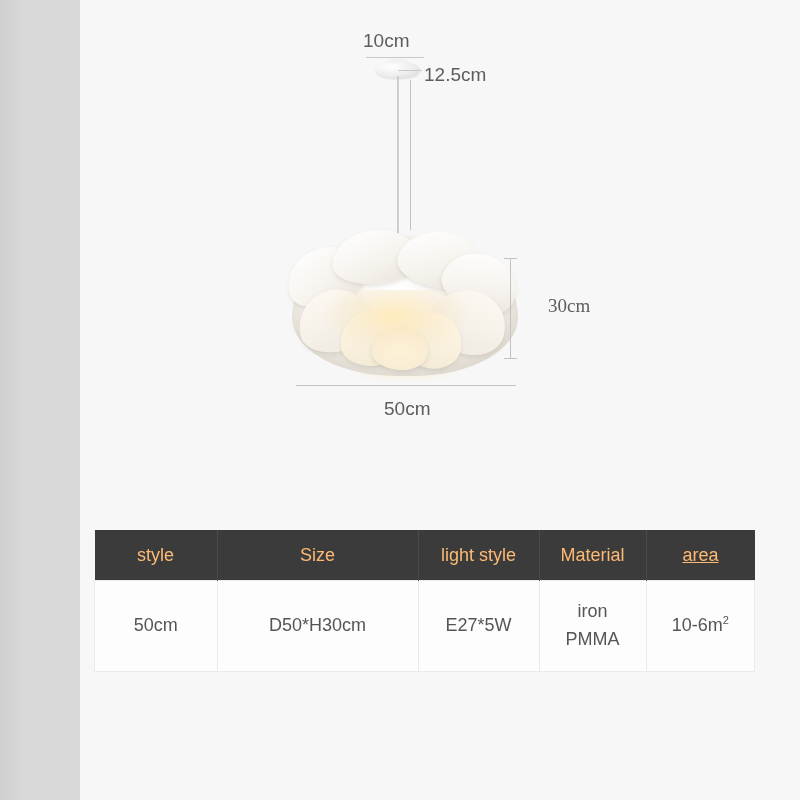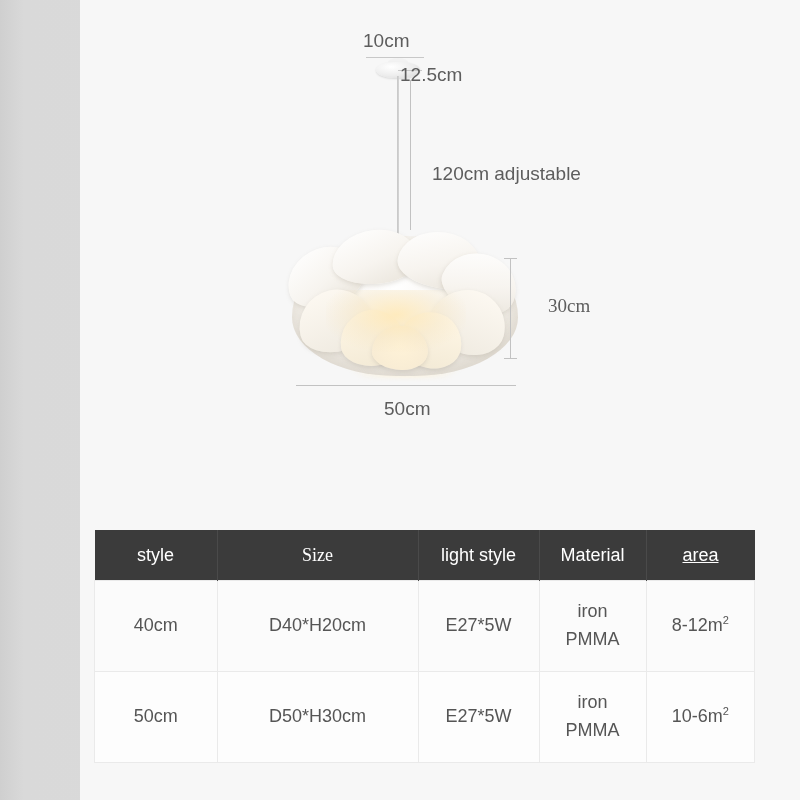--- a/index.html
+++ b/index.html
@@ -127,21 +127,21 @@
   .h-line { height: 1px; }
   .tick { position: absolute; background: #c2c2c2; }
 
   .dim {
     position: absolute;
     color: #5d5d5d;
     font-size: 19px;
     white-space: nowrap;
   }
   .dim-10 { left: 283px; top: 30px; }
-  .dim-125 { left: 320px; top: 64px; }
+  .dim-125 { left: 344px; top: 64px; }
   .dim-120 { left: 352px; top: 163px; }
   .dim-30 { left: 468px; top: 295px; font-family: Liberation Serif, serif; }
   .dim-50 { left: 304px; top: 398px; }
 
   
   .leader-10 {
     position: absolute;
     left: 286px; top: 57px; width: 58px; height: 1px;
     background: #c8c8c8;
   }
@@ -163,39 +163,39 @@
   .spec-table {
     position: absolute;
     left: 14px;
     top: 530px;
     width: 646px;
     border-collapse: collapse;
     table-layout: fixed;
   }
   .spec-table th {
     background: #3b3b3b;
-    color: #ffffff;
+    color: #fdba74;
     font-weight: normal;
     font-size: 18px;
     height: 48px;
     border-right: 1px solid #4a4a4a;
   }
   .spec-table th:last-child { border-right: none; }
   .spec-table td {
     background: #fbfbfb;
     color: #555555;
     font-size: 18px;
     text-align: center;
     height: 88px;
     border: 1px solid #eaeaea;
     line-height: 1.55;
   }
   .spec-table tr.row-b td { background: #fdfdfd; }
   .col-style { width: 120px; }
-  .col-size  { width: 198px; font-family: Liberation Serif, serif; }
+  .col-size  { width: 198px; }
   .col-src   { width: 118px; }
   .col-mat   { width: 104px; }
   .col-area  { width: 106px; text-decoration: underline; }
   sup { font-size: 11px; }
 </style>
 </head>
 <body>
 
 <div class="page">
   <div class="canvas">
@@ -224,48 +224,35 @@
       <div class="leader-10"></div>
       <div class="leader-125"></div>
       <div class="guide v-line g120"></div>
       <div class="guide v-line g30"></div>
       <div class="tick g30cap-t"></div>
       <div class="tick g30cap-b"></div>
       <div class="guide h-line g50"></div>
 
       <div class="dim dim-10">10cm</div>
       <div class="dim dim-125">12.5cm</div>
-      <div class="dim dim-120">120cm adjustable</div>
       <div class="dim dim-30">30cm</div>
       <div class="dim dim-50">50cm</div>
     </div>
 
     <table class="spec-table">
       <thead>
         <tr>
           <th class="col-style">style</th>
           <th class="col-size">Size</th>
           <th class="col-src">light style</th>
           <th class="col-mat">Material</th>
           <th class="col-area">area</th>
         </tr>
       </thead>
       <tbody>
-        <tr class="row-a">
-          <td>40cm</td>
-          <td>D40*H20cm</td>
-          <td>E27*5W</td>
-          <td>
-            <span>iron</span><br>
-            <span>PMMA</span>
-          </td>
-          <td>
-            <span>8-12m</span><sup>2</sup>
-          </td>
-        </tr>
         <tr class="row-b">
           <td>50cm</td>
           <td>D50*H30cm</td>
           <td>E27*5W</td>
           <td>
             <span>iron</span><br>
             <span>PMMA</span>
           </td>
           <td>
             <span>10-6m</span><sup>2</sup>

